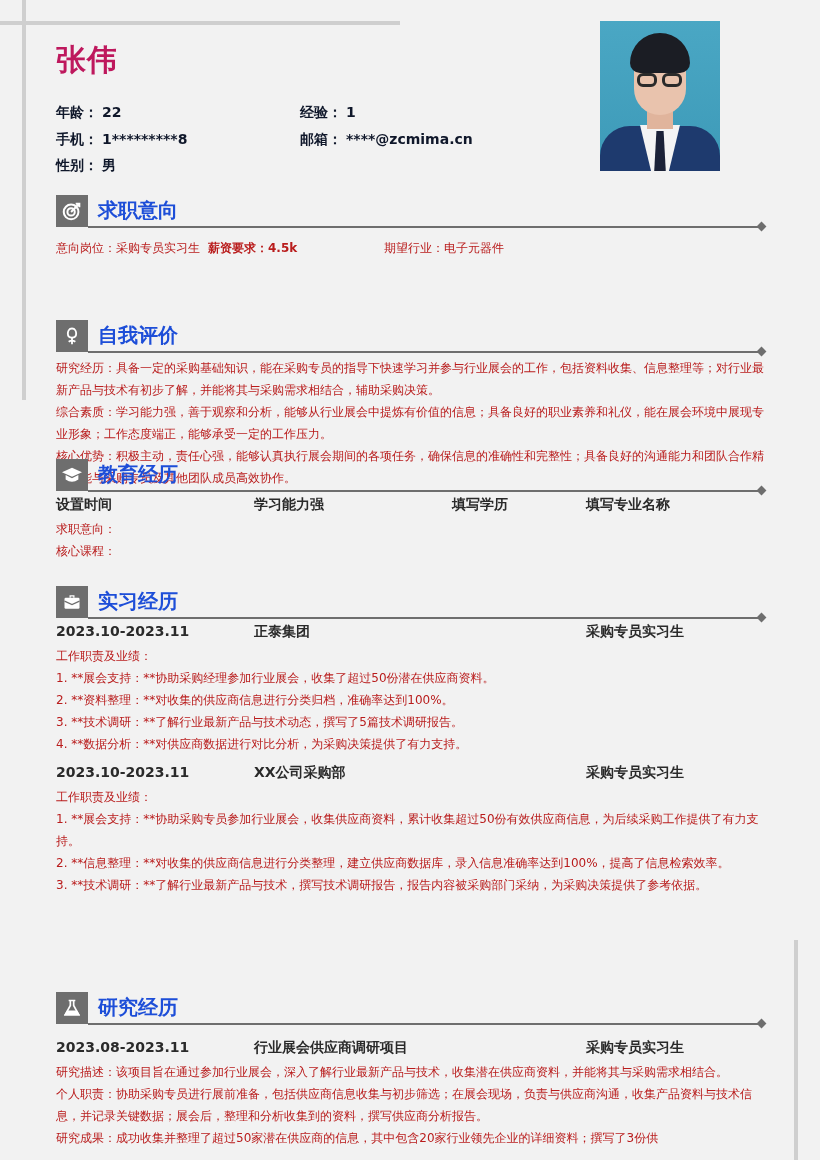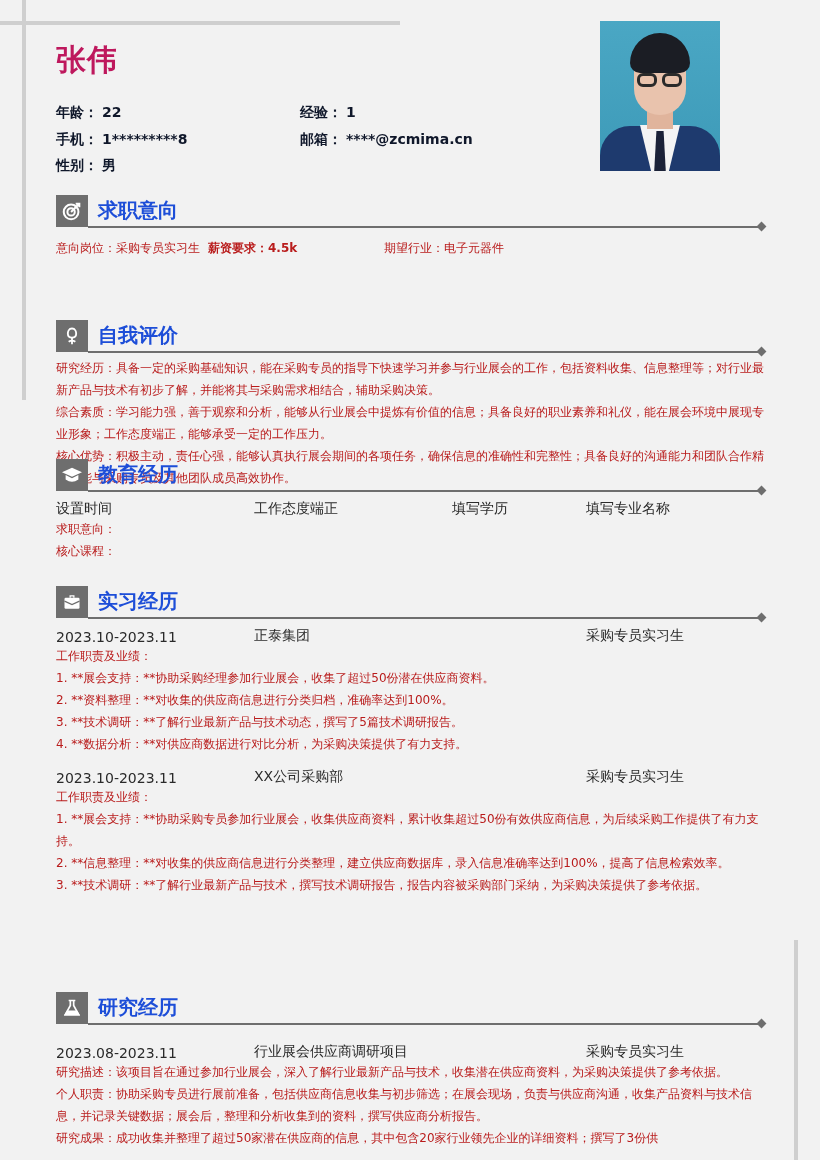--- a/index.html
+++ b/index.html
@@ -54,21 +54,21 @@
   .sec-title {
     position: absolute; left: 42px; top: 2px; font-size: 20px; font-weight: bold; color: #1d4ed8;
   }
   .sec-line {
     position: absolute; left: 32px; top: 31px; width: 672px; height: 2px; background: #6e6e6e;
   }
   .sec-diamond {
     position: absolute; left: 702px; top: 28px; width: 7px; height: 7px; background: #6e6e6e; transform: rotate(45deg);
   }
   .body-text { font-size: 12px; line-height: 22px; color: #b91c1c; }
-  .row-bold { display: flex; font-size: 14px; font-weight: normal; color: #2a2a2a; height: 22px; align-items: flex-end; }
+  .row-bold { display: flex; font-size: 14px; font-weight: bold; color: #2a2a2a; height: 22px; align-items: flex-start; }
   .c1 { width: 198px; } .c2 { width: 198px; } .c3 { width: 134px; } .c4 { width: 178px; }
   .c2w { width: 332px; }
 </style>
 </head>
 <body>
 
 <div class="deco-vline-left"></div>
 <div class="deco-hline-top"></div>
 <div class="deco-vline-right"></div>
 
@@ -164,21 +164,21 @@
           <path d="M12 3 L23 8 L12 13 L1 8 Z"></path>
           <path d="M5 11 L5 16 Q12 21 19 16 L19 11 L12 14.5 Z"></path>
         </svg>
       </div>
       <div class="sec-title">教育经历</div>
       <div class="sec-line"></div>
       <div class="sec-diamond"></div>
     </div>
     <div class="row-bold" style="margin-top:1px;">
       <span class="c1">设置时间</span>
-      <span class="c2">工作态度端正</span>
+      <span class="c2">学习能力强</span>
       <span class="c3">填写学历</span>
       <span class="c4">填写专业名称</span>
     </div>
     <div class="body-text">
       <p>求职意向：</p>
       <p>核心课程：</p>
     </div>
   </div>
 
   <div class="section" style="top:586px;">
@@ -233,19 +233,19 @@
       <div class="sec-title">研究经历</div>
       <div class="sec-line"></div>
       <div class="sec-diamond"></div>
     </div>
     <div class="row-bold" style="margin-top:11px;">
       <span class="c1">2023.08-2023.11</span>
       <span class="c2w">行业展会供应商调研项目</span>
       <span class="c4">采购专员实习生</span>
     </div>
     <div class="body-text">
-      <p>研究描述：该项目旨在通过参加行业展会，深入了解行业最新产品与技术，收集潜在供应商资料，为采购决策提供了参考依据。</p>
+      <p>研究描述：该项目旨在通过参加行业展会，深入了解行业最新产品与技术，收集潜在供应商资料，并能将其与采购需求相结合。</p>
       <p>个人职责：协助采购专员进行展前准备，包括供应商信息收集与初步筛选；在展会现场，负责与供应商沟通，收集产品资料与技术信息，并记录关键数据；展会后，整理和分析收集到的资料，撰写供应商分析报告。</p>
       <p>研究成果：成功收集并整理了超过50家潜在供应商的信息，其中包含20家行业领先企业的详细资料；撰写了3份供</p>
     </div>
   </div>
 
 </div>
 
 </body></html>

